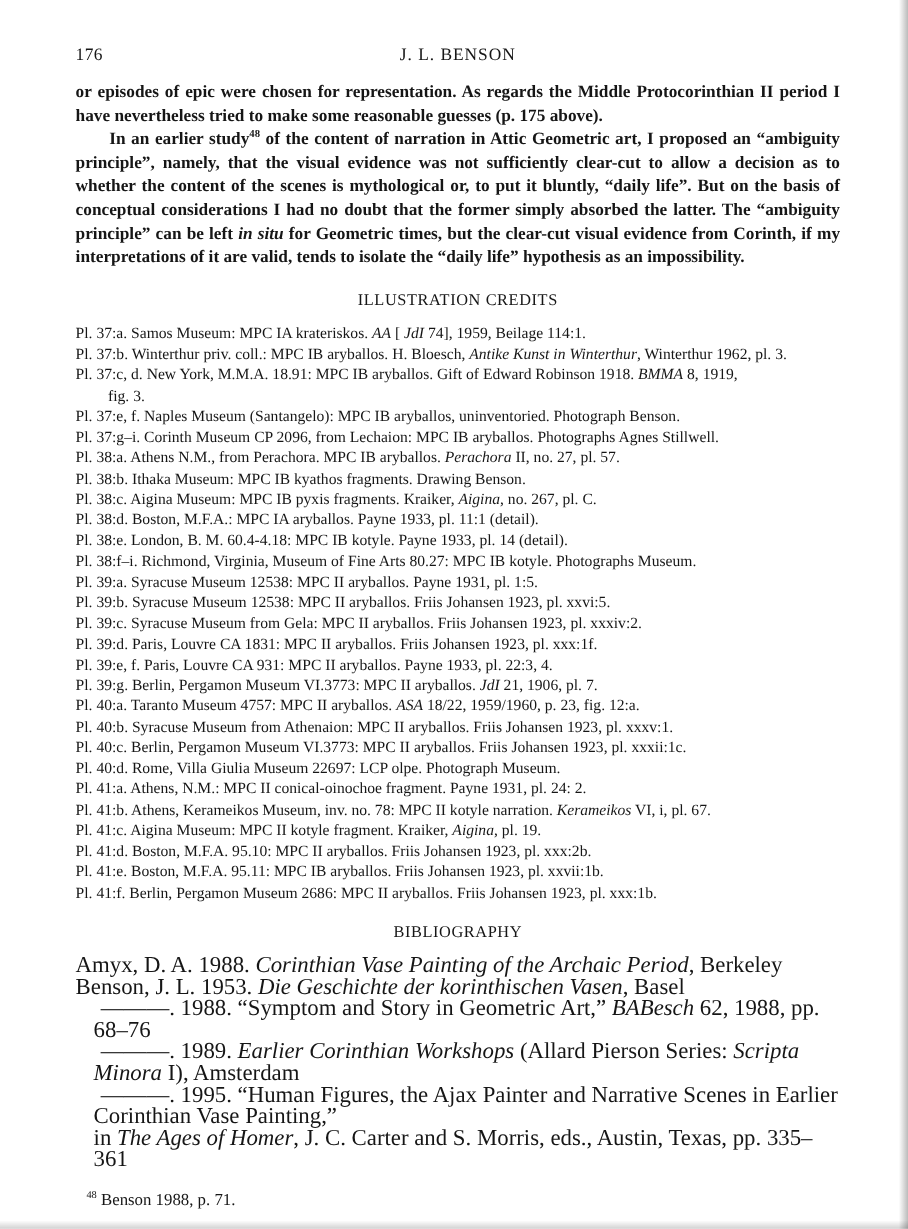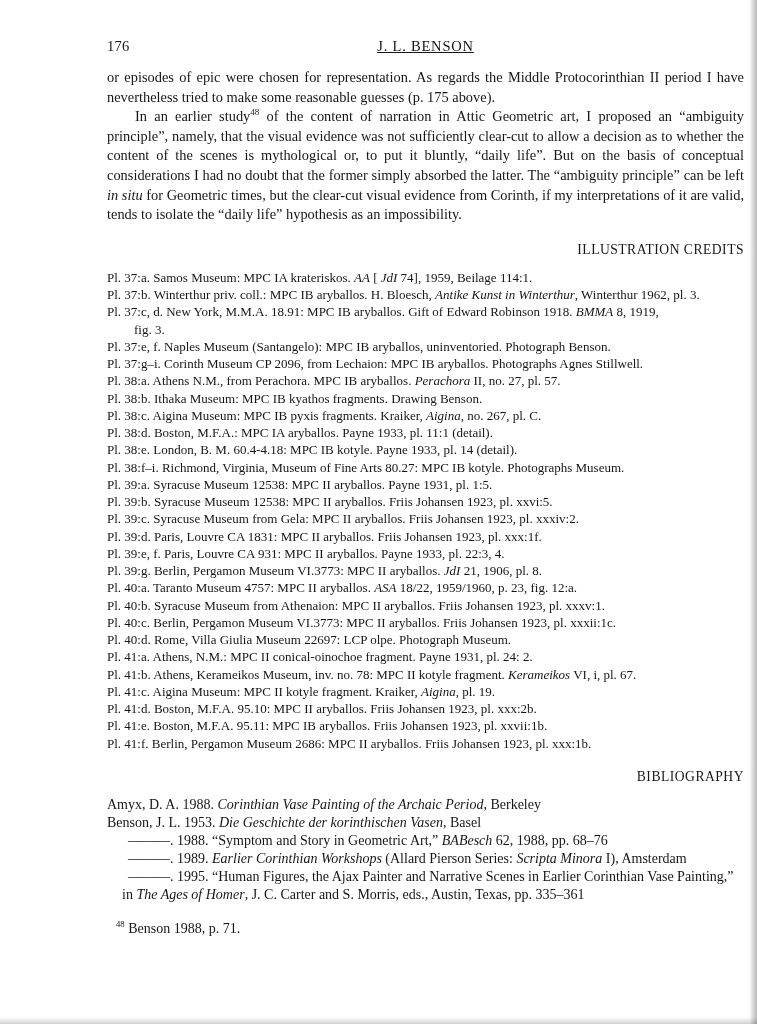--- a/index.html
+++ b/index.html
@@ -6,39 +6,39 @@
   html, body { margin: 0; padding: 0; }
   body {
     width: 757px;
     height: 1024px;
     position: relative;
     background: #ffffff;
     overflow: hidden;
     font-family: "Liberation Serif", "DejaVu Serif", serif;
     color: #161616;
   }
-  .page { position: absolute; left: 63px; top: 0; width: 637px; margin-left: 44px; }
+  .page { position: absolute; left: 63px; top: 0; width: 637px; }
 
   .running-header { position: relative; margin-top: 38px; font-size: 14.5px; text-align: center; }
   .page-num { position: absolute; left: 0; top: 0; letter-spacing: 0.3px; }
-  .running-head { letter-spacing: 0.8px; text-decoration: underline; }
+  .running-head { letter-spacing: 0.8px; }
 
-  .body-text { margin-top: 13px; }
+  .body-text { margin-top: 13px; font-weight: bold; }
   .para { margin: 0; font-size: 14.4px; line-height: 19.6px; text-align: justify; }
   .para.indented { text-indent: 28px; }
 
   .section-heading {
     font-size: 13.6px; font-weight: 400; letter-spacing: 0.5px;
-    text-align: right; margin: 17px 0 11px 0;
+    text-align: center; margin: 17px 0 11px 0;
   }
 
   .credits { font-size: 13px; line-height: 17.25px; }
   .credit-entry { padding-left: 27px; text-indent: -27px; white-space: pre-wrap; }
 
-  .bibliography { font-size: 14px; line-height: 18px; }
+  .bibliography { font-size: 19px; line-height: 18px; }
   .bib-entry { padding-left: 15px; text-indent: -15px; white-space: pre-wrap; }
   .bib-entry.dashed { text-indent: 6px; }
 
   sup { font-size: 0.62em; line-height: 0; vertical-align: super; }
 
   .footnote { margin-top: 17px; padding-left: 9px; font-size: 14px; }
 
   .edge-right {
     position: absolute; top: 0; right: 0; width: 8px; height: 100%;
     background: linear-gradient(to right, rgba(0,0,0,0), rgba(0,0,0,0.28));
@@ -76,27 +76,27 @@
       <div class="credit-entry"><span>Pl. 38:b. Ithaka Museum: MPC IB kyathos fragments. Drawing Benson.</span></div>
       <div class="credit-entry"><span>Pl. 38:c. Aigina Museum: MPC IB pyxis fragments. Kraiker, </span><i>Aigina</i><span>, no. 267, pl. C.</span></div>
       <div class="credit-entry"><span>Pl. 38:d. Boston, M.F.A.: MPC IA aryballos. Payne 1933, pl. 11:1 (detail).</span></div>
       <div class="credit-entry"><span>Pl. 38:e. London, B. M. 60.4-4.18: MPC IB kotyle. Payne 1933, pl. 14 (detail).</span></div>
       <div class="credit-entry"><span>Pl. 38:f–i. Richmond, Virginia, Museum of Fine Arts 80.27: MPC IB kotyle. Photographs Museum.</span></div>
       <div class="credit-entry"><span>Pl. 39:a. Syracuse Museum 12538: MPC II aryballos. Payne 1931, pl. 1:5.</span></div>
       <div class="credit-entry"><span>Pl. 39:b. Syracuse Museum 12538: MPC II aryballos. Friis Johansen 1923, pl. xxvi:5.</span></div>
       <div class="credit-entry"><span>Pl. 39:c. Syracuse Museum from Gela: MPC II aryballos. Friis Johansen 1923, pl. xxxiv:2.</span></div>
       <div class="credit-entry"><span>Pl. 39:d. Paris, Louvre CA 1831: MPC II aryballos. Friis Johansen 1923, pl. xxx:1f.</span></div>
       <div class="credit-entry"><span>Pl. 39:e, f. Paris, Louvre CA 931: MPC II aryballos. Payne 1933, pl. 22:3, 4.</span></div>
-      <div class="credit-entry"><span>Pl. 39:g. Berlin, Pergamon Museum VI.3773: MPC II aryballos. </span><i>JdI</i><span> 21, 1906, pl. 8.</span></div>
+      <div class="credit-entry"><span>Pl. 39:g. Berlin, Pergamon Museum VI.3773: MPC II aryballos. </span><i>JdI</i><span> 21, 1906, pl. 7.</span></div>
       <div class="credit-entry"><span>Pl. 40:a. Taranto Museum 4757: MPC II aryballos. </span><i>ASA</i><span> 18/22, 1959/1960, p. 23, fig. 12:a.</span></div>
       <div class="credit-entry"><span>Pl. 40:b. Syracuse Museum from Athenaion: MPC II aryballos. Friis Johansen 1923, pl. xxxv:1.</span></div>
       <div class="credit-entry"><span>Pl. 40:c. Berlin, Pergamon Museum VI.3773: MPC II aryballos. Friis Johansen 1923, pl. xxxii:1c.</span></div>
       <div class="credit-entry"><span>Pl. 40:d. Rome, Villa Giulia Museum 22697: LCP olpe. Photograph Museum.</span></div>
       <div class="credit-entry"><span>Pl. 41:a. Athens, N.M.: MPC II conical-oinochoe fragment. Payne 1931, pl. 24: 2.</span></div>
-      <div class="credit-entry"><span>Pl. 41:b. Athens, Kerameikos Museum, inv. no. 78: MPC II kotyle fragment. </span><i>Kerameikos</i><span> VI, i, pl. 67.</span></div>
+      <div class="credit-entry"><span>Pl. 41:b. Athens, Kerameikos Museum, inv. no. 78: MPC II kotyle narration. </span><i>Kerameikos</i><span> VI, i, pl. 67.</span></div>
       <div class="credit-entry"><span>Pl. 41:c. Aigina Museum: MPC II kotyle fragment. Kraiker, </span><i>Aigina</i><span>, pl. 19.</span></div>
       <div class="credit-entry"><span>Pl. 41:d. Boston, M.F.A. 95.10: MPC II aryballos. Friis Johansen 1923, pl. xxx:2b.</span></div>
       <div class="credit-entry"><span>Pl. 41:e. Boston, M.F.A. 95.11: MPC IB aryballos. Friis Johansen 1923, pl. xxvii:1b.</span></div>
       <div class="credit-entry"><span>Pl. 41:f. Berlin, Pergamon Museum 2686: MPC II aryballos. Friis Johansen 1923, pl. xxx:1b.</span></div>
     </section>
 
   <h2 class="section-heading">BIBLIOGRAPHY</h2>
 
   <section class="bibliography">
       <div class="bib-entry"><span>Amyx, D. A. 1988. </span><i>Corinthian Vase Painting of the Archaic Period</i><span>, Berkeley</span></div>

